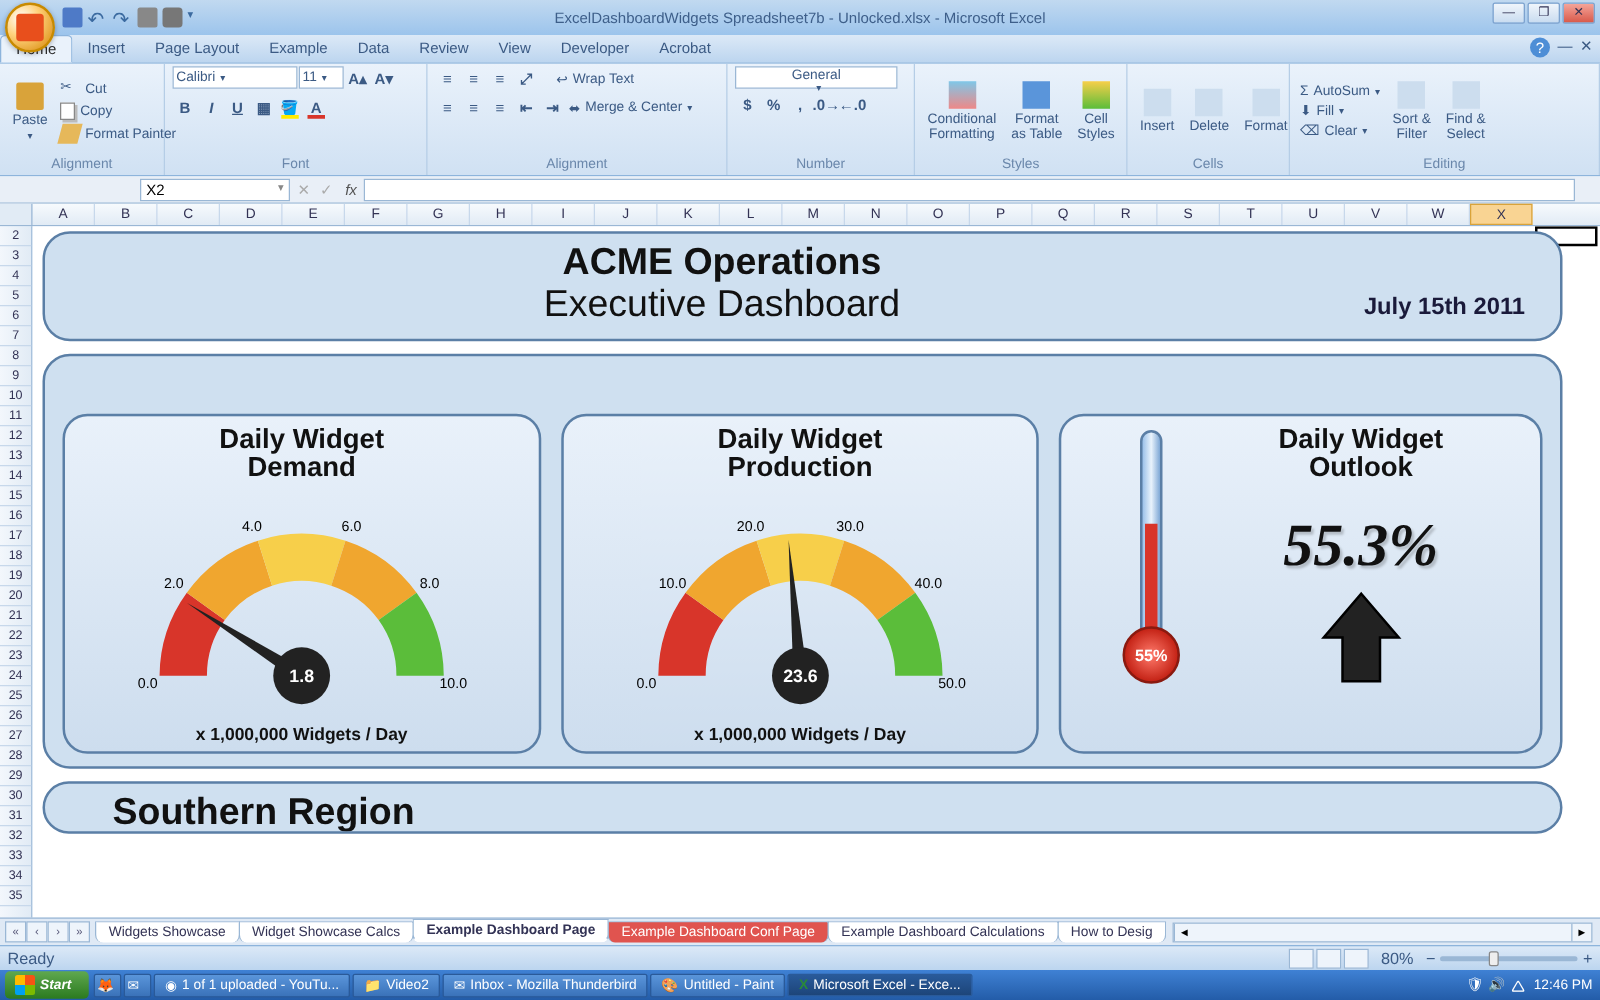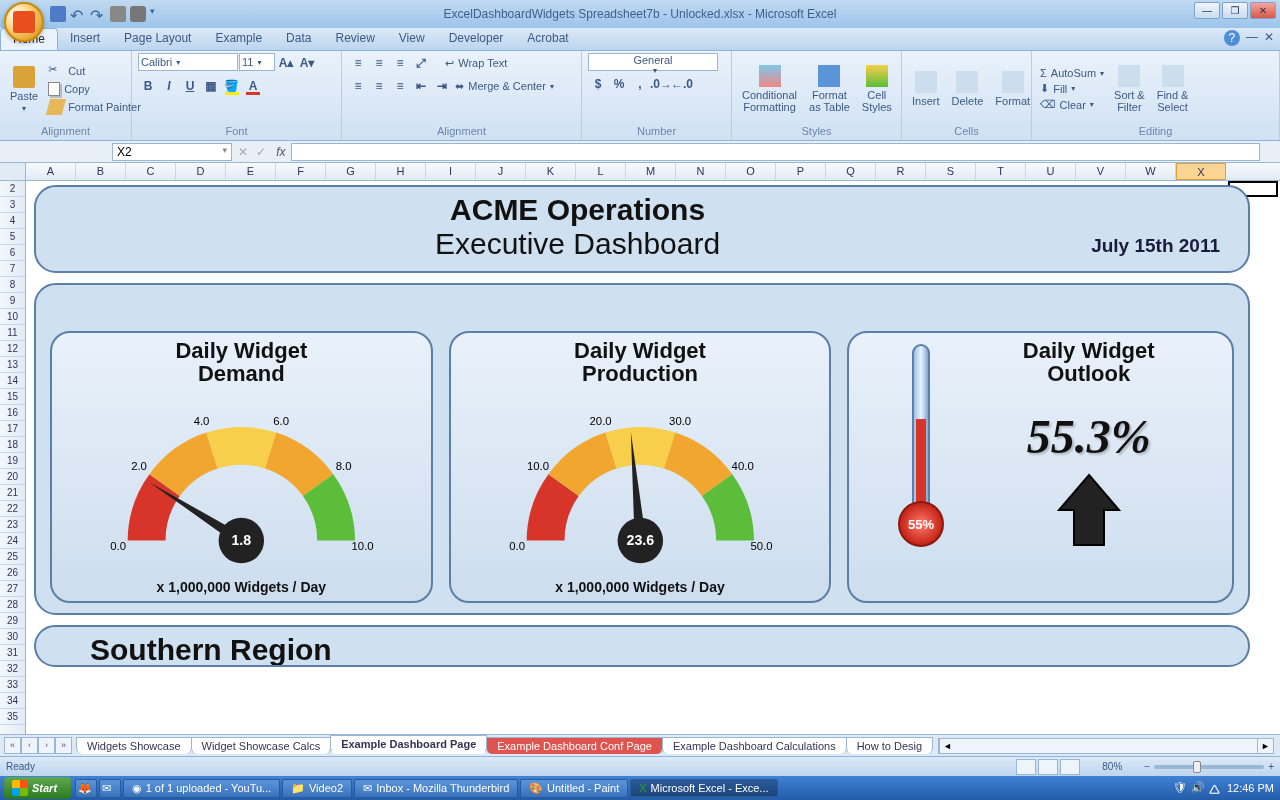--- a/index.html
+++ b/index.html
@@ -88,21 +88,21 @@
 .tab-nav{display:flex;gap:0;margin:0 4px;}
 .tab-nav span{width:17px;height:17px;border:1px solid #9ab7d5;background:#eef4fb;text-align:center;line-height:15px;font-size:9px;color:#557;}
 .sheet-tab{padding:2px 10px;background:#fff;border:1px solid #9ab7d5;border-bottom:none;border-top-left-radius:0;border-bottom-left-radius:6px;border-bottom-right-radius:6px;margin-right:-1px;color:#335;}
 .sheet-tab.active{background:#fff;font-weight:bold;border-bottom:2px solid #fff;position:relative;top:-1px;}
 .sheet-tab.red{background:#e0544f;color:#fff;}
 .hscroll{flex:1;margin:0 6px;height:16px;background:#eef4fb;border:1px solid #9ab7d5;display:flex;}
 .hscroll .track{flex:1;}
 .hscroll .btn{width:16px;border-left:1px solid #9ab7d5;text-align:center;font-size:9px;line-height:14px;}
 
 
-.status-bar { position:absolute;left:0;right:0;bottom:24px;height:20px;background:linear-gradient(#dce9f7,#bcd5ef);border-top:1px solid #8db4dc;display:flex;align-items:center;justify-content:space-between;font-size:10px;color:#3b5a84;padding:0 6px; }
+.status-bar { position:absolute;left:0;right:0;bottom:24px;height:20px;background:linear-gradient(#dce9f7,#bcd5ef);border-top:1px solid #8db4dc;display:flex;align-items:center;justify-content:space-between;font-size:13px;color:#3b5a84;padding:0 6px; }
 .view-btns{display:flex;gap:2px;align-items:center;}
 .view-btns span{width:20px;height:16px;border:1px solid #9ab7d5;background:#eef4fb;}
 .zoom{display:flex;align-items:center;gap:4px;}
 .zoom-track{width:110px;height:4px;background:#9ab7d5;position:relative;border-radius:2px;}
 .zoom-thumb{position:absolute;left:35%;top:-4px;width:8px;height:12px;background:#eee;border:1px solid #888;border-radius:2px;}
 
 
 .taskbar { position:absolute;left:0;right:0;bottom:0;height:24px;background:linear-gradient(#3f81d4,#235ca8);display:flex;align-items:center;font-size:11px;color:#fff; }
 .start-btn{background:linear-gradient(#5fa84f,#2b7a1f);padding:3px 14px 3px 8px;border-radius:4px;margin:0 4px;font-weight:bold;font-style:italic;display:flex;align-items:center;gap:4px;}
 .task-item{background:linear-gradient(#5a95da,#3a72b9);border:1px solid #2a5a99;padding:2px 8px;margin-right:2px;border-radius:2px;max-width:170px;white-space:nowrap;overflow:hidden;display:flex;align-items:center;gap:4px;}
@@ -537,21 +537,21 @@
   <div class="sheet-tab">How to Desig</div>
   <div class="hscroll">
       <span class="btn">◄</span>
       <span class="track"></span>
       <span class="btn">►</span>
     </div>
 </div>
 
 <div class="status-bar">
   <span>Ready</span>
-  <div style="display:flex;align-items:center;gap:22px;text-align:right;">
+  <div style="display:flex;align-items:center;gap:10px;text-align:right;">
     <div class="view-btns">
       <span></span>
       <span></span>
       <span></span>
     </div>
     <span>80%</span>
     <div class="zoom">
       <span>−</span>
       <div class="zoom-track">
           <div class="zoom-thumb"></div>

